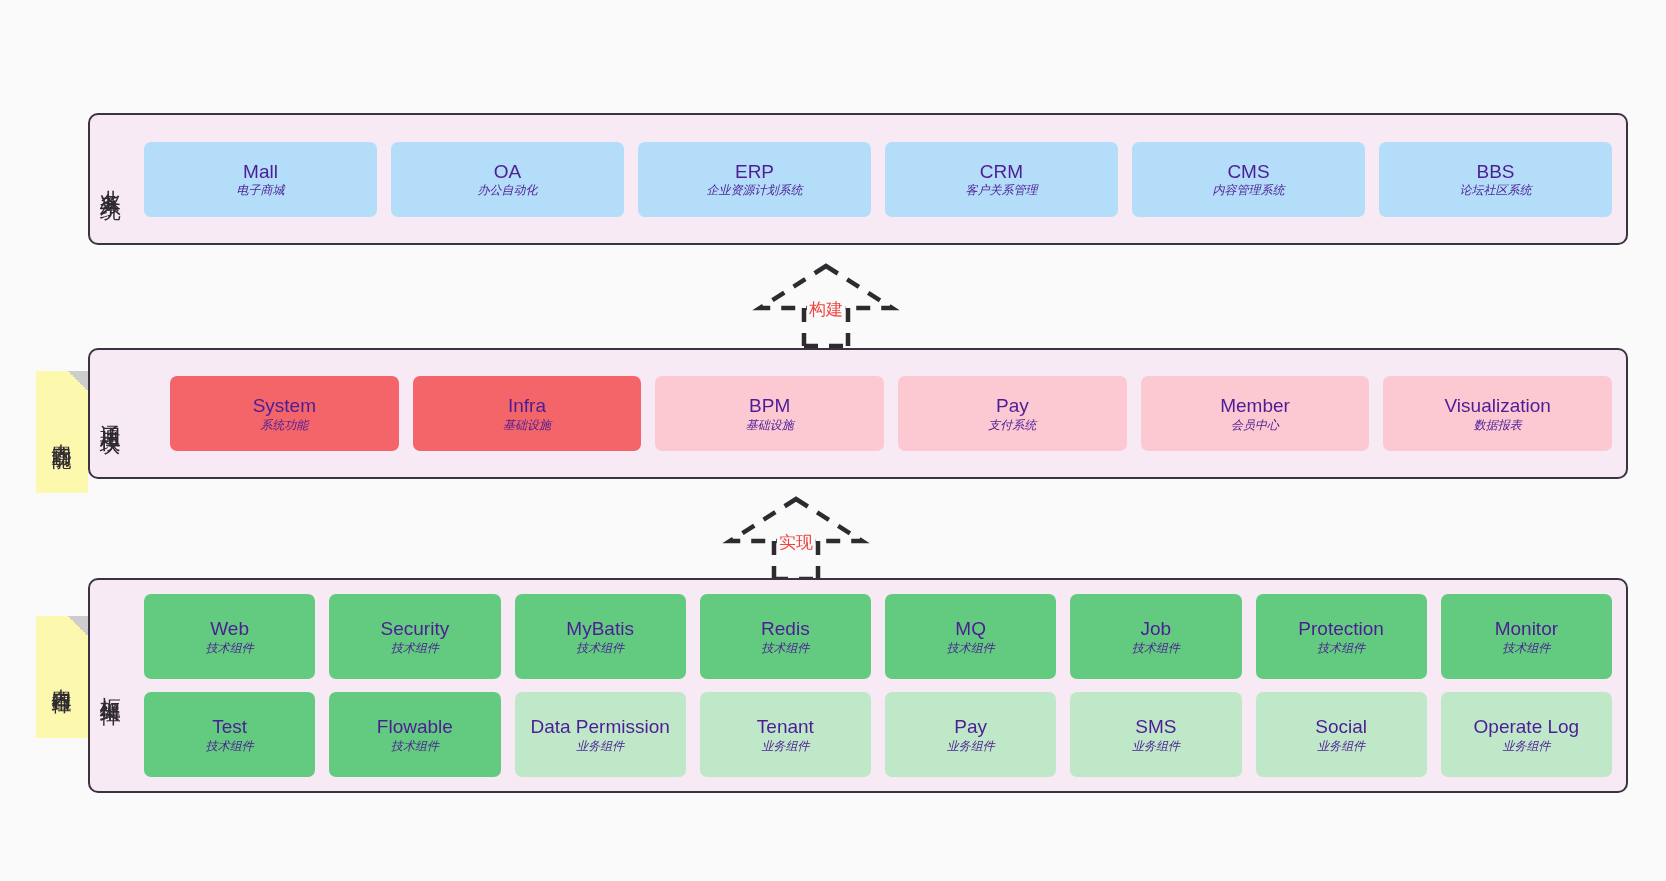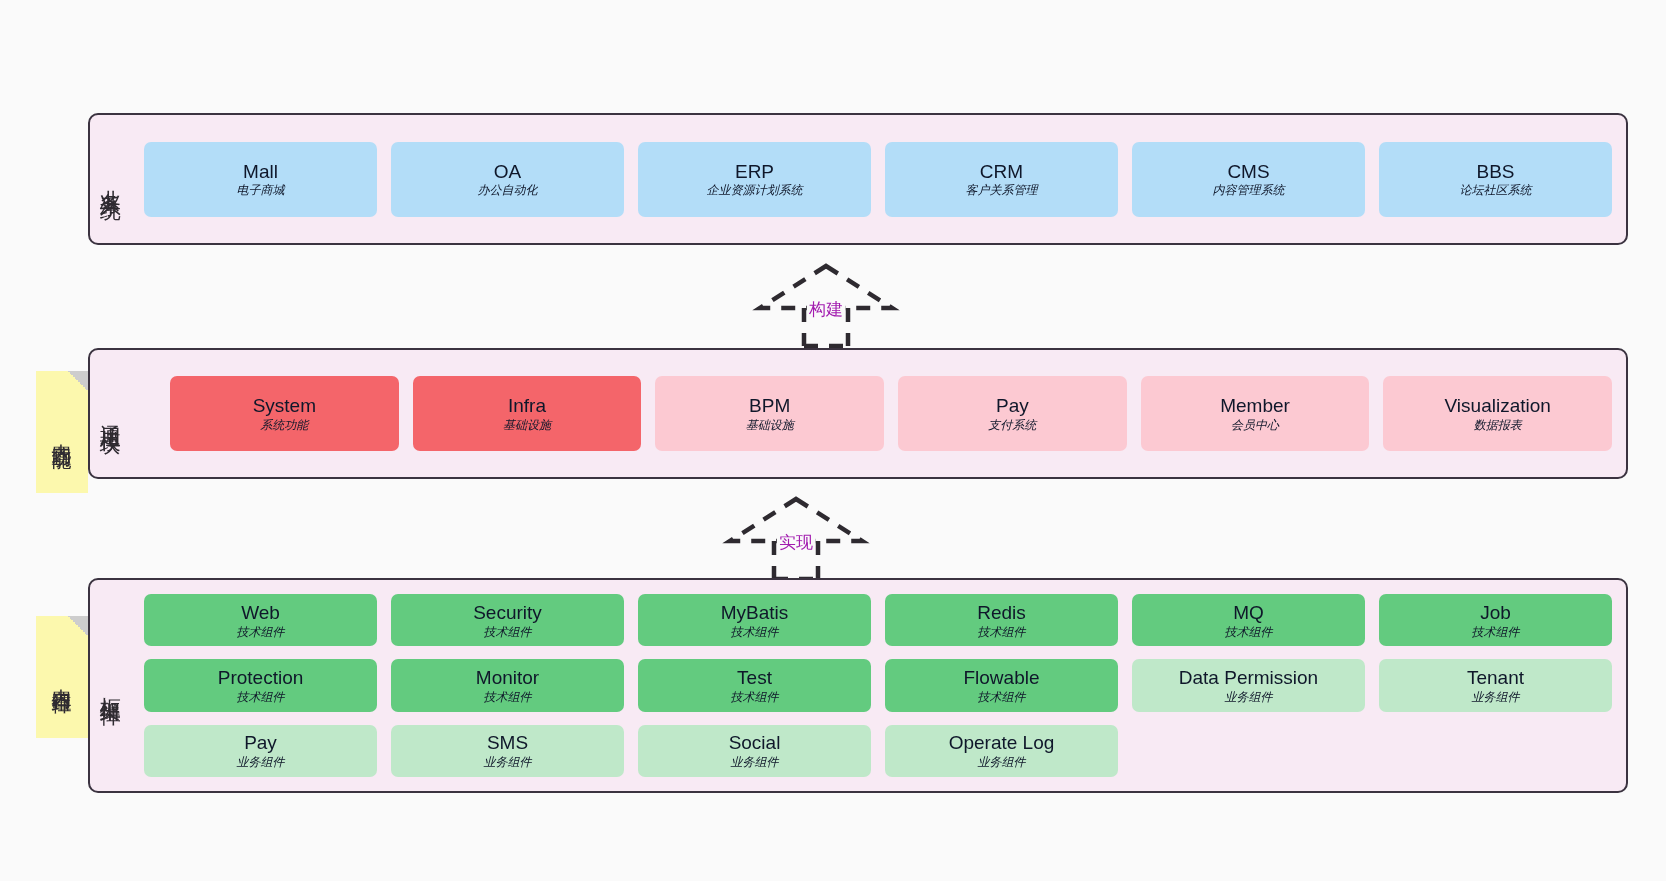--- a/index.html
+++ b/index.html
@@ -37,36 +37,36 @@
   .layer-body {
     flex: 1 1 auto;
     display: flex;
     align-items: center;
     justify-content: space-between;
     padding: 0 14px;
     gap: 14px;
   }
   .layer-body.grid2 {
     display: grid;
-    grid-template-columns: repeat(6, 1fr);
+    grid-template-columns: repeat(8, 1fr);
     grid-auto-rows: 1fr;
     gap: 13px 14px;
     padding: 14px;
     align-items: stretch;
   }
 
   
   .node {
     border-radius: 7px;
     display: flex;
     flex-direction: column;
     align-items: center;
     justify-content: center;
     text-align: center;
-    color: #0f172a;
+    color: #4c1d95;
     line-height: 1.25;
     padding: 4px 6px;
   }
   .node .nm  { font-size: 19px; }
   .node .sub { font-size: 12px; font-style: italic; }
   .node.blue      { background: #b3ddf8; }
   .node.redstrong { background: #f4656a; }
   .node.redsoft   { background: #fcc9d2; }
   .node.green     { background: #63cb7f; }
   .node.greensoft { background: #bfe8c9; }
@@ -97,21 +97,21 @@
 
   
   .arrow { position: absolute; }
   .arrow svg { display: block; overflow: visible; }
   .arrow .lbl {
     position: absolute;
     left: 50%;
     transform: translateX(-50%);
     top: 36px;
     font-size: 17px;
-    color: #a21caf;
+    color: #ef4444;
     background: #fafafa;
     padding: 0 2px;
     white-space: nowrap;
   }
 </style>
 </head>
 <body>
 
 <div id="stage">
 

